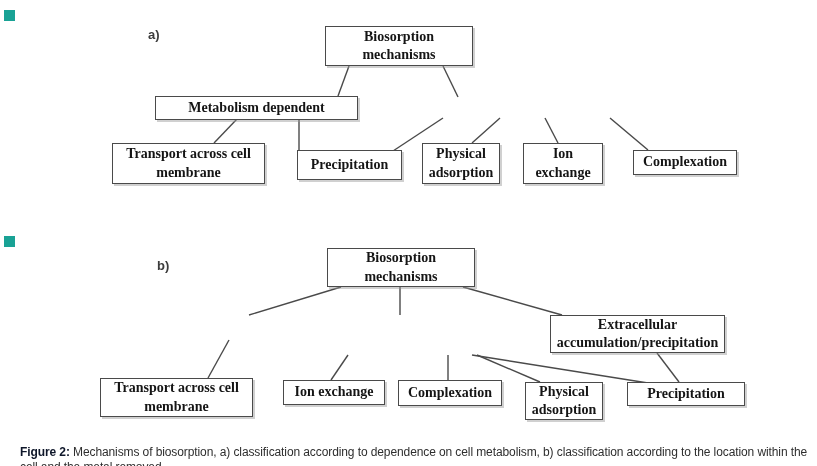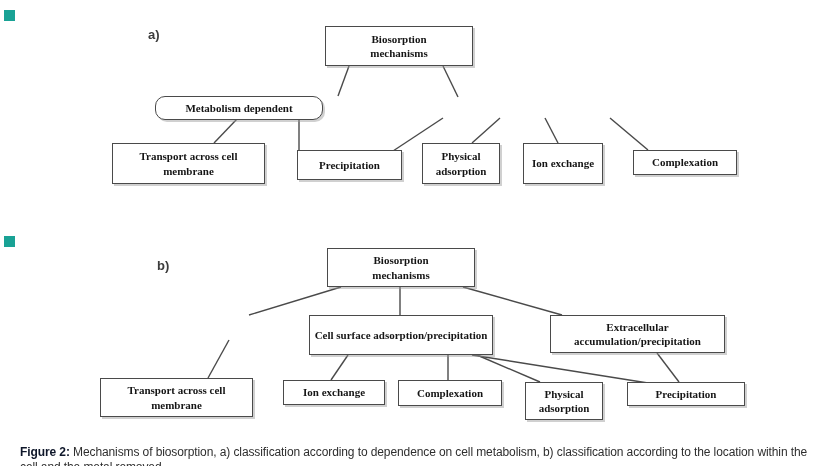--- a/index.html
+++ b/index.html
@@ -14,21 +14,21 @@
     position:absolute; font-family:"Liberation Sans", sans-serif;
     font-size:13px; font-weight:bold; color:#3c3c3c;
   }
   .node {
     position:absolute; box-sizing:border-box;
     border:1.5px solid #4a4a4a; background:#ffffff;
     box-shadow:2px 2px 0 rgba(150,150,150,0.45);
     display:flex; align-items:center; justify-content:center;
     text-align:center;
     font-family:"Liberation Serif", serif; font-weight:bold;
-    color:#151515; font-size:11px; line-height:1.3;
+    color:#151515; font-size:14px; line-height:1.3;
   }
   .node.narrow { padding:0 27px; }
   .node.oneline { white-space:nowrap; }
   #connectors { position:absolute; left:0; top:0; pointer-events:none; }
   #connectors line { stroke:#4a4a4a; stroke-width:1.4; }
   .caption {
     position:absolute; left:20px; top:433px; width:793px;
     font-size:12px; line-height:15px; color:#2e2e2e; letter-spacing:-0.1px;
   }
   .caption b { color:#0f172a; }
@@ -60,39 +60,38 @@
     <line x1="448" y1="355" x2="448" y2="380"></line>
     <line x1="477" y1="355" x2="540" y2="382"></line>
     <line x1="472" y1="355" x2="648" y2="383"></line>
     <line x1="657" y1="353" x2="679" y2="382"></line>
   </svg>
 
   <span class="diagram-label" style="left:148px; top:27px;">a)</span>
 
   <div class="node narrow" style="left:325px; top:26px; width:148px; height:40px;">Biosorption mechanisms</div>
 
-  <div class="node oneline" style="left:155px; top:96px; width:168px; height:24px;border-radius:10px;">Metabolism dependent</div>
+  <div class="node oneline" style="left:155px; top:96px; width:203px; height:24px;">Metabolism dependent</div>
 
 
   <div class="node" style="left:112px; top:143px; width:153px; height:41px;">Transport across cell membrane</div>
 
   <div class="node oneline" style="left:297px; top:150px; width:105px; height:30px;">Precipitation</div>
 
   <div class="node" style="left:422px; top:143px; width:78px; height:41px;">Physical adsorption</div>
 
   <div class="node" style="left:523px; top:143px; width:80px; height:41px;">Ion exchange</div>
 
   <div class="node oneline" style="left:633px; top:150px; width:104px; height:25px;">Complexation</div>
 
   <span class="diagram-label" style="left:157px; top:258px;">b)</span>
 
   <div class="node narrow" style="left:327px; top:248px; width:148px; height:39px;">Biosorption mechanisms</div>
 
 
-  <div class="node" style="left:309px; top:315px; width:184px; height:40px;">Cell surface adsorption/precipitation</div>
 
   <div class="node" style="left:523px; top:315px; width:175px; height:38px;margin-left:27px;">Extracellular accumulation/precipitation</div>
 
   <div class="node" style="left:100px; top:378px; width:153px; height:39px;">Transport across cell membrane</div>
 
   <div class="node oneline" style="left:283px; top:380px; width:102px; height:25px;">Ion exchange</div>
 
   <div class="node oneline" style="left:398px; top:380px; width:104px; height:26px;">Complexation</div>
 
   <div class="node" style="left:525px; top:382px; width:78px; height:38px;">Physical adsorption</div>

